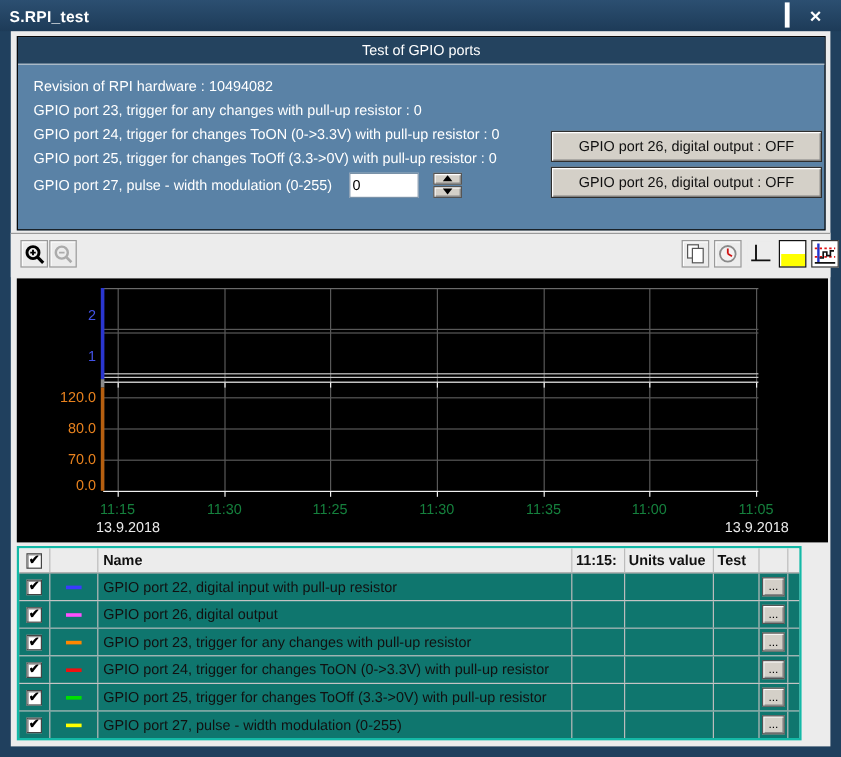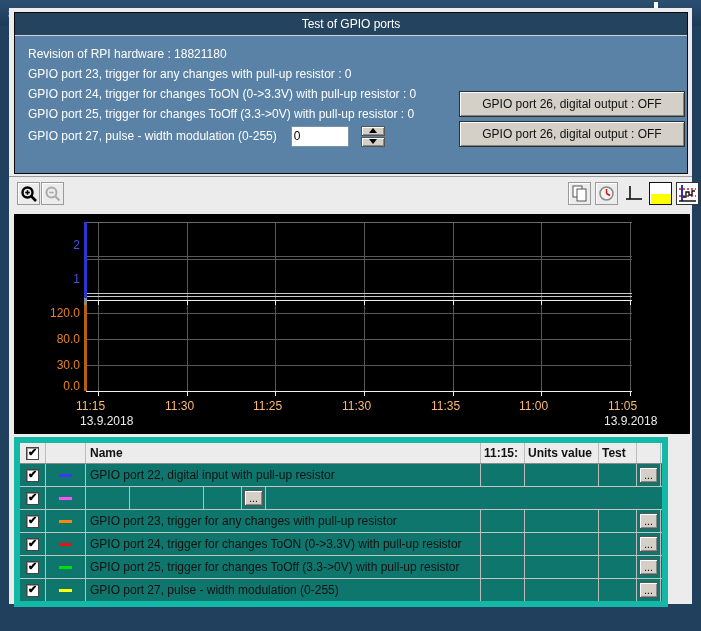--- a/index.html
+++ b/index.html
@@ -13,21 +13,21 @@
   #titlebar{
     position:absolute;left:0;top:0;width:701px;height:26px;
     background:linear-gradient(#2c4f71,#1d3b58);
     display:flex;align-items:center;color:#fff;
   }
   #title{font-size:13px;font-weight:bold;padding-left:8px;letter-spacing:.2px;}
   #win-controls{position:absolute;right:16px;top:0;height:26px;display:flex;align-items:center;gap:16px;}
   .maxbox{width:13px;height:9px;border:2px solid #fff;background:transparent;}
   .closex{font-size:13px;font-weight:bold;color:#fff;line-height:13px;}
   #content{
-    position:absolute;left:9px;top:8px;width:683px;height:596px;
+    position:absolute;left:9px;top:26px;width:683px;height:596px;
     background:#ececec;
   }
   
   #gpio-panel{
     position:absolute;left:5px;top:4px;width:674px;height:162px;
     border:1px solid #0a0a0a;box-sizing:border-box;background:#5a82a6;
   }
   #panel-header{
     height:22px;background:#24435f;border-bottom:1px solid #c9d4de;
     color:#fff;font-size:12px;display:flex;align-items:center;justify-content:center;
@@ -73,25 +73,25 @@
   .hg{position:absolute;left:72px;width:546px;height:1px;background:#585858;}
   .hg.bright{background:#c8c8c8;}
   .hg.axisline{background:#f0f0f0;}
   .tick{position:absolute;width:1px;height:4px;background:#f0f0f0;}
   #yaxis-digital{position:absolute;left:70px;top:8px;width:3px;height:76px;background:#2a36cf;}
   #axis-joint{position:absolute;left:70px;top:84px;width:3px;height:7px;background:#8a8a8a;}
   #yaxis-analog{position:absolute;left:70px;top:91px;width:3px;height:86px;background:#b55f10;}
   .ylab{position:absolute;left:18px;width:48px;text-align:right;font-size:12px;line-height:14px;}
   .ylab.blue{color:#4353e8;}
   .ylab.orange{color:#e8821e;}
-  .xlab{position:absolute;width:44px;text-align:left;font-size:12px;color:#fdba74;top:185px;}
+  .xlab{position:absolute;width:44px;text-align:center;font-size:12px;color:#15803d;top:185px;}
   .xdate{position:absolute;top:200px;font-size:12px;color:#ececec;}
   
   #legend{
-    position:absolute;left:5px;top:429px;width:654px;border:6px solid #14b8a6;
+    position:absolute;left:5px;top:429px;width:654px;border:2px solid #14b8a6;
     background:#fff;box-sizing:border-box;
   }
   .lt-row{display:flex;height:22px;background:#0f766e;border-bottom:1px solid #c4c4c4;}
   .lt-row:last-child{border-bottom:none;}
   .lt-head{height:20px;background:#ececec;border-bottom:1px solid #8a8a8a;font-weight:bold;}
   .lt-cell{border-right:1px solid #bcbcbc;display:flex;align-items:center;box-sizing:border-box;
     font-size:12px;color:#111;overflow:hidden;white-space:nowrap;}
   .c-cb{width:26px;justify-content:center;}
   .c-color{width:40px;justify-content:center;}
   .c-name{width:395px;padding-left:4px;}
@@ -124,21 +124,21 @@
     <span><span class="maxbox"></span></span>
     <span class="closex">✕</span>
   </div>
 </div>
 
 <div id="content">
 
   <div id="gpio-panel">
     <div id="panel-header">Test of GPIO ports</div>
     <div id="info-lines">
-      <div class="info-line">Revision of RPI hardware : 18821180</div>
+      <div class="info-line">Revision of RPI hardware : 10494082</div>
       <div class="info-line">GPIO port 23, trigger for any changes with pull-up resistor : 0</div>
       <div class="info-line">GPIO port 24, trigger for changes ToON (0-&gt;3.3V) with pull-up resistor : 0</div>
       <div class="info-line">GPIO port 25, trigger for changes ToOff (3.3-&gt;0V) with pull-up resistor : 0</div>
       <div id="pwm-line">
         <span>GPIO port 27, pulse - width modulation (0-255)</span>
         <input id="pwm-input" value="0" style="">
         <span id="pwm-spinner">
           <button class="spin-btn">
               <span class="tri-up"></span>
             </button>
@@ -238,21 +238,21 @@
     <div class="tick" style="left:616px;top:178px"></div>
 
     <div id="yaxis-digital"></div>
     <div id="axis-joint"></div>
     <div id="yaxis-analog"></div>
 
     <div class="ylab blue" style="top:24px">2</div>
     <div class="ylab blue" style="top:58px">1</div>
     <div class="ylab orange" style="top:92px">120.0</div>
     <div class="ylab orange" style="top:118px">80.0</div>
-    <div class="ylab orange" style="top:144px">30.0</div>
+    <div class="ylab orange" style="top:144px">70.0</div>
     <div class="ylab orange" style="top:165px">0.0</div>
 
     <div class="xlab" style="left:62px">11:15</div>
     <div class="xlab" style="left:151px">11:30</div>
     <div class="xlab" style="left:239px">11:25</div>
     <div class="xlab" style="left:328px">11:30</div>
     <div class="xlab" style="left:417px">11:35</div>
     <div class="xlab" style="left:505px">11:00</div>
     <div class="xlab" style="left:594px">11:05</div>
     <div class="xdate" style="left:66px">13.9.2018</div>
@@ -290,20 +290,21 @@
       <div class="lt-cell c-fill"></div>
     </div>
 
     <div class="lt-row">
       <div class="lt-cell c-cb">
           <span class="cb checked"></span>
         </div>
       <div class="lt-cell c-color">
           <span class="dash" style="background: rgb(255, 80, 255);"></span>
         </div>
+      <div class="lt-cell c-name">GPIO port 26, digital output</div>
       <div class="lt-cell c-time"></div>
       <div class="lt-cell c-last"></div>
       <div class="lt-cell c-units"></div>
       <div class="lt-cell c-btn">
           <span class="dots-btn">...</span>
         </div>
       <div class="lt-cell c-fill"></div>
     </div>
 
     <div class="lt-row">

